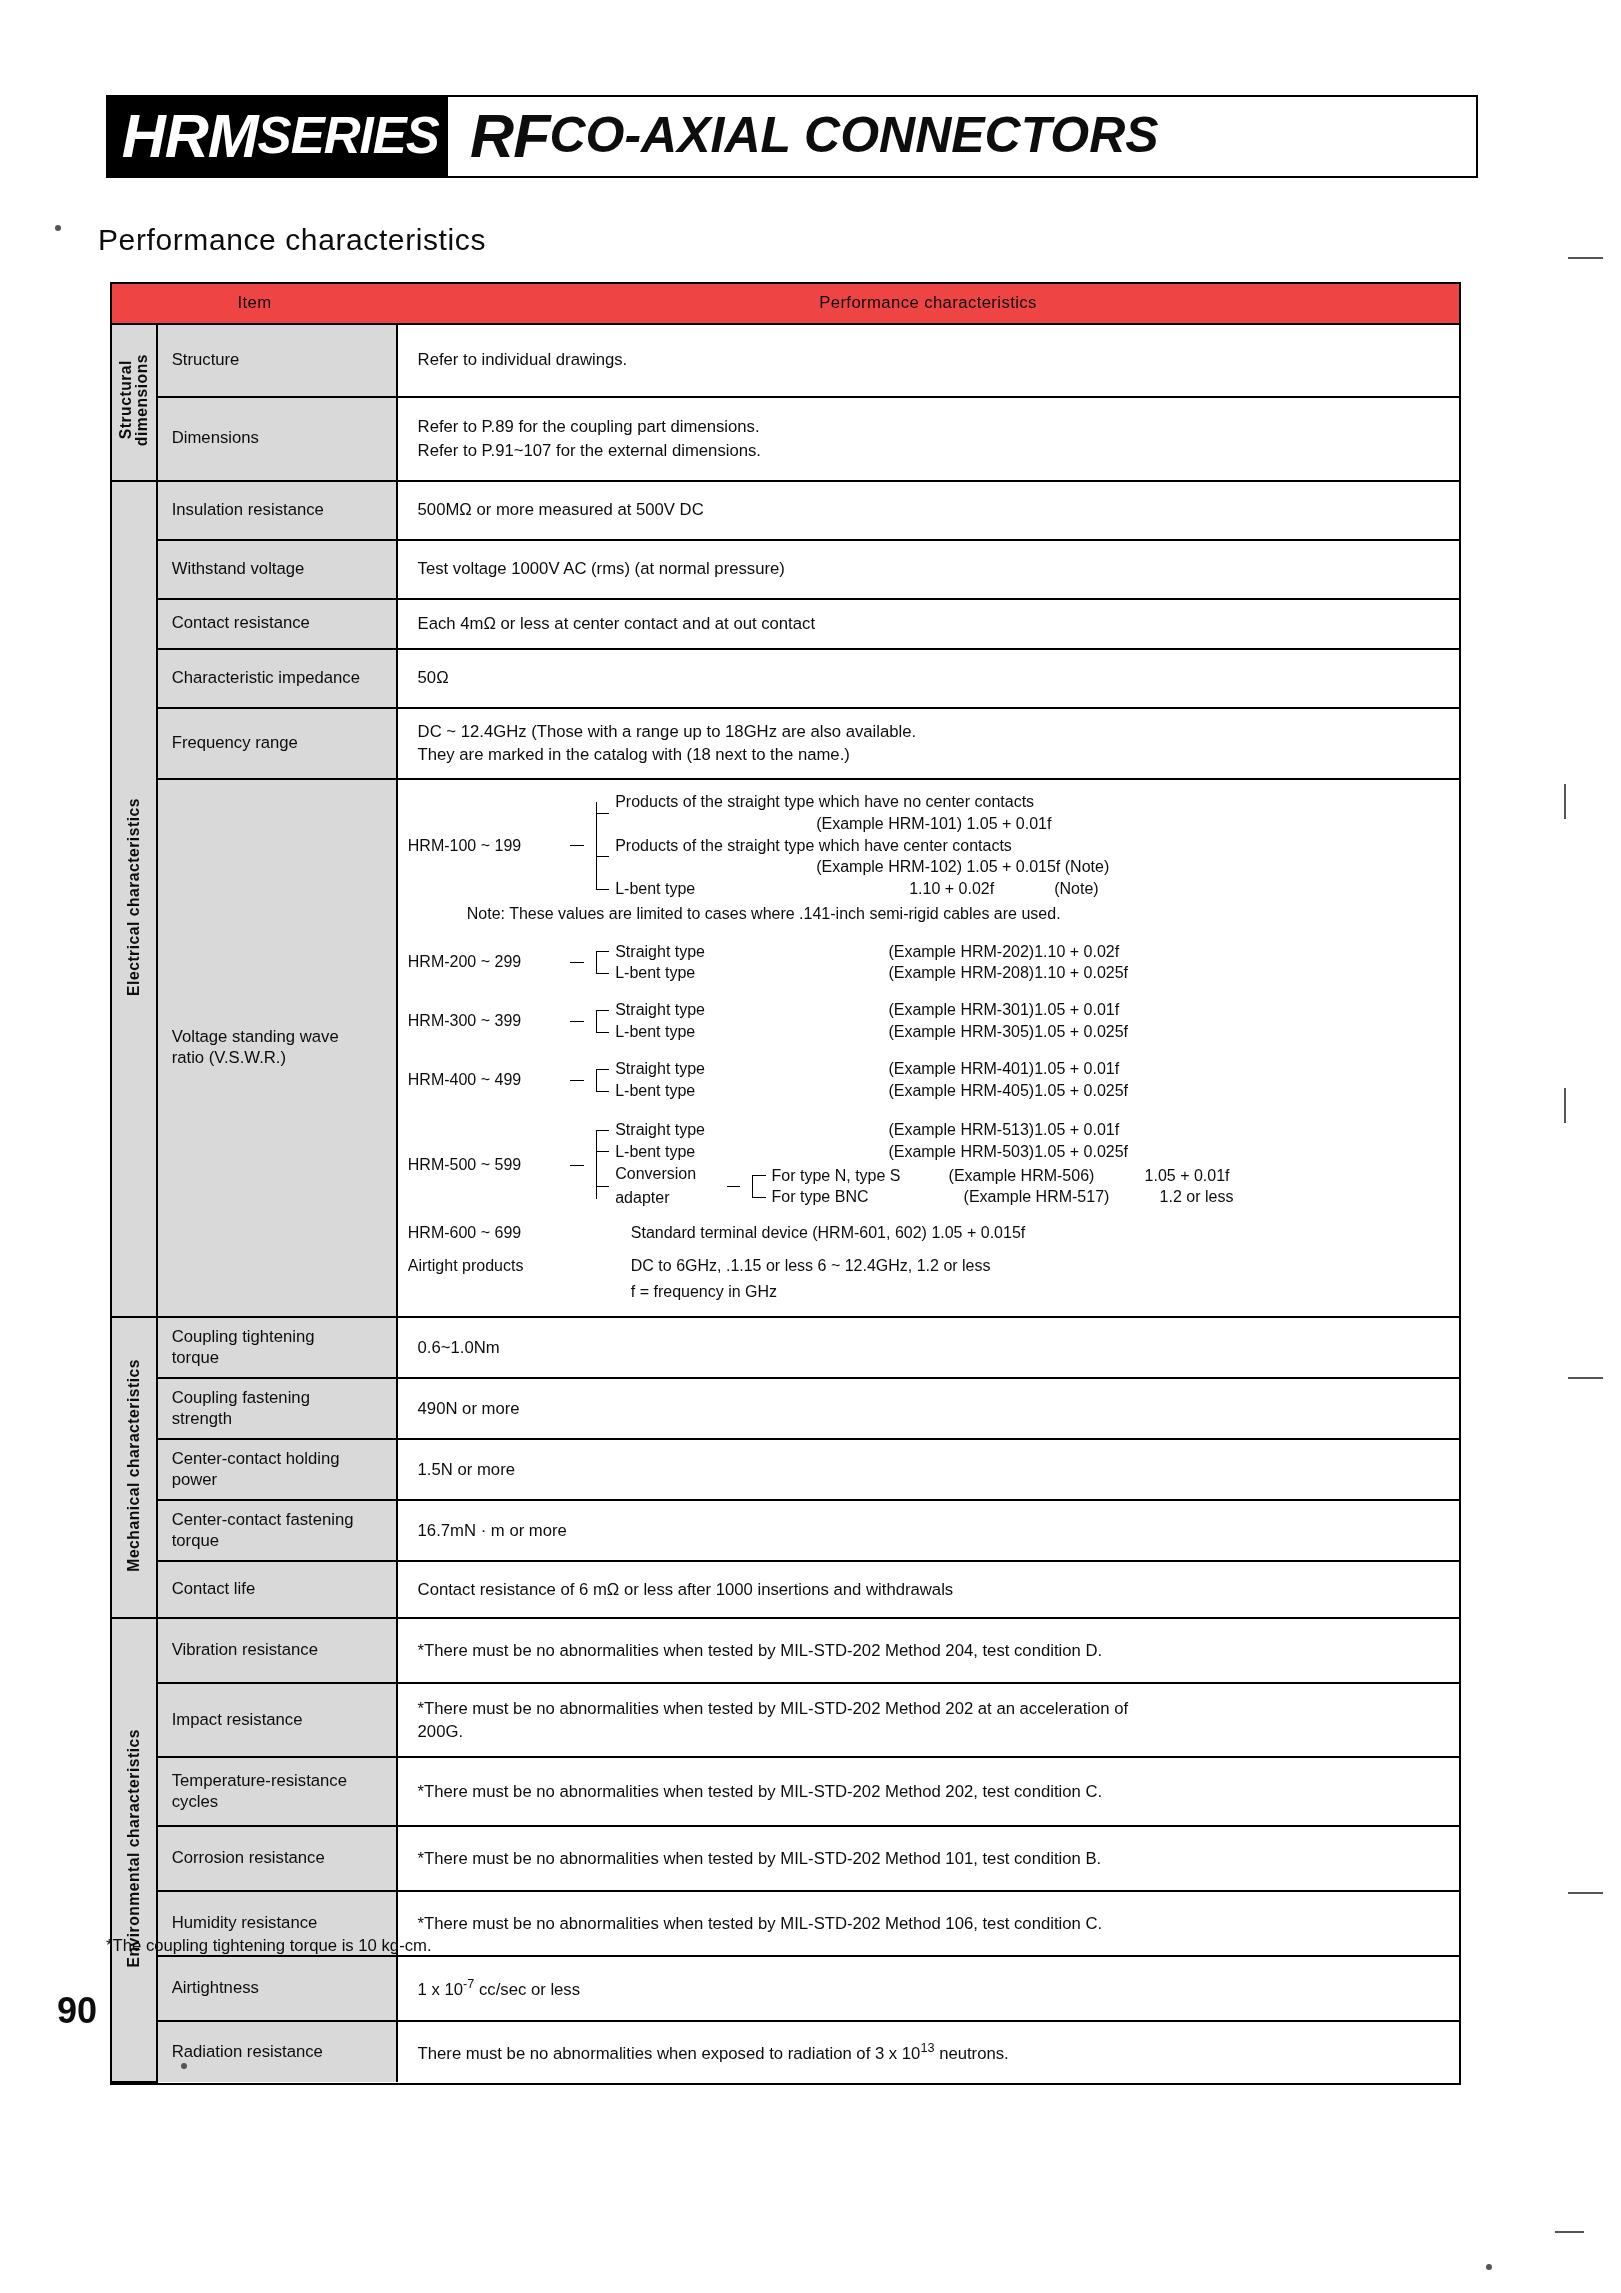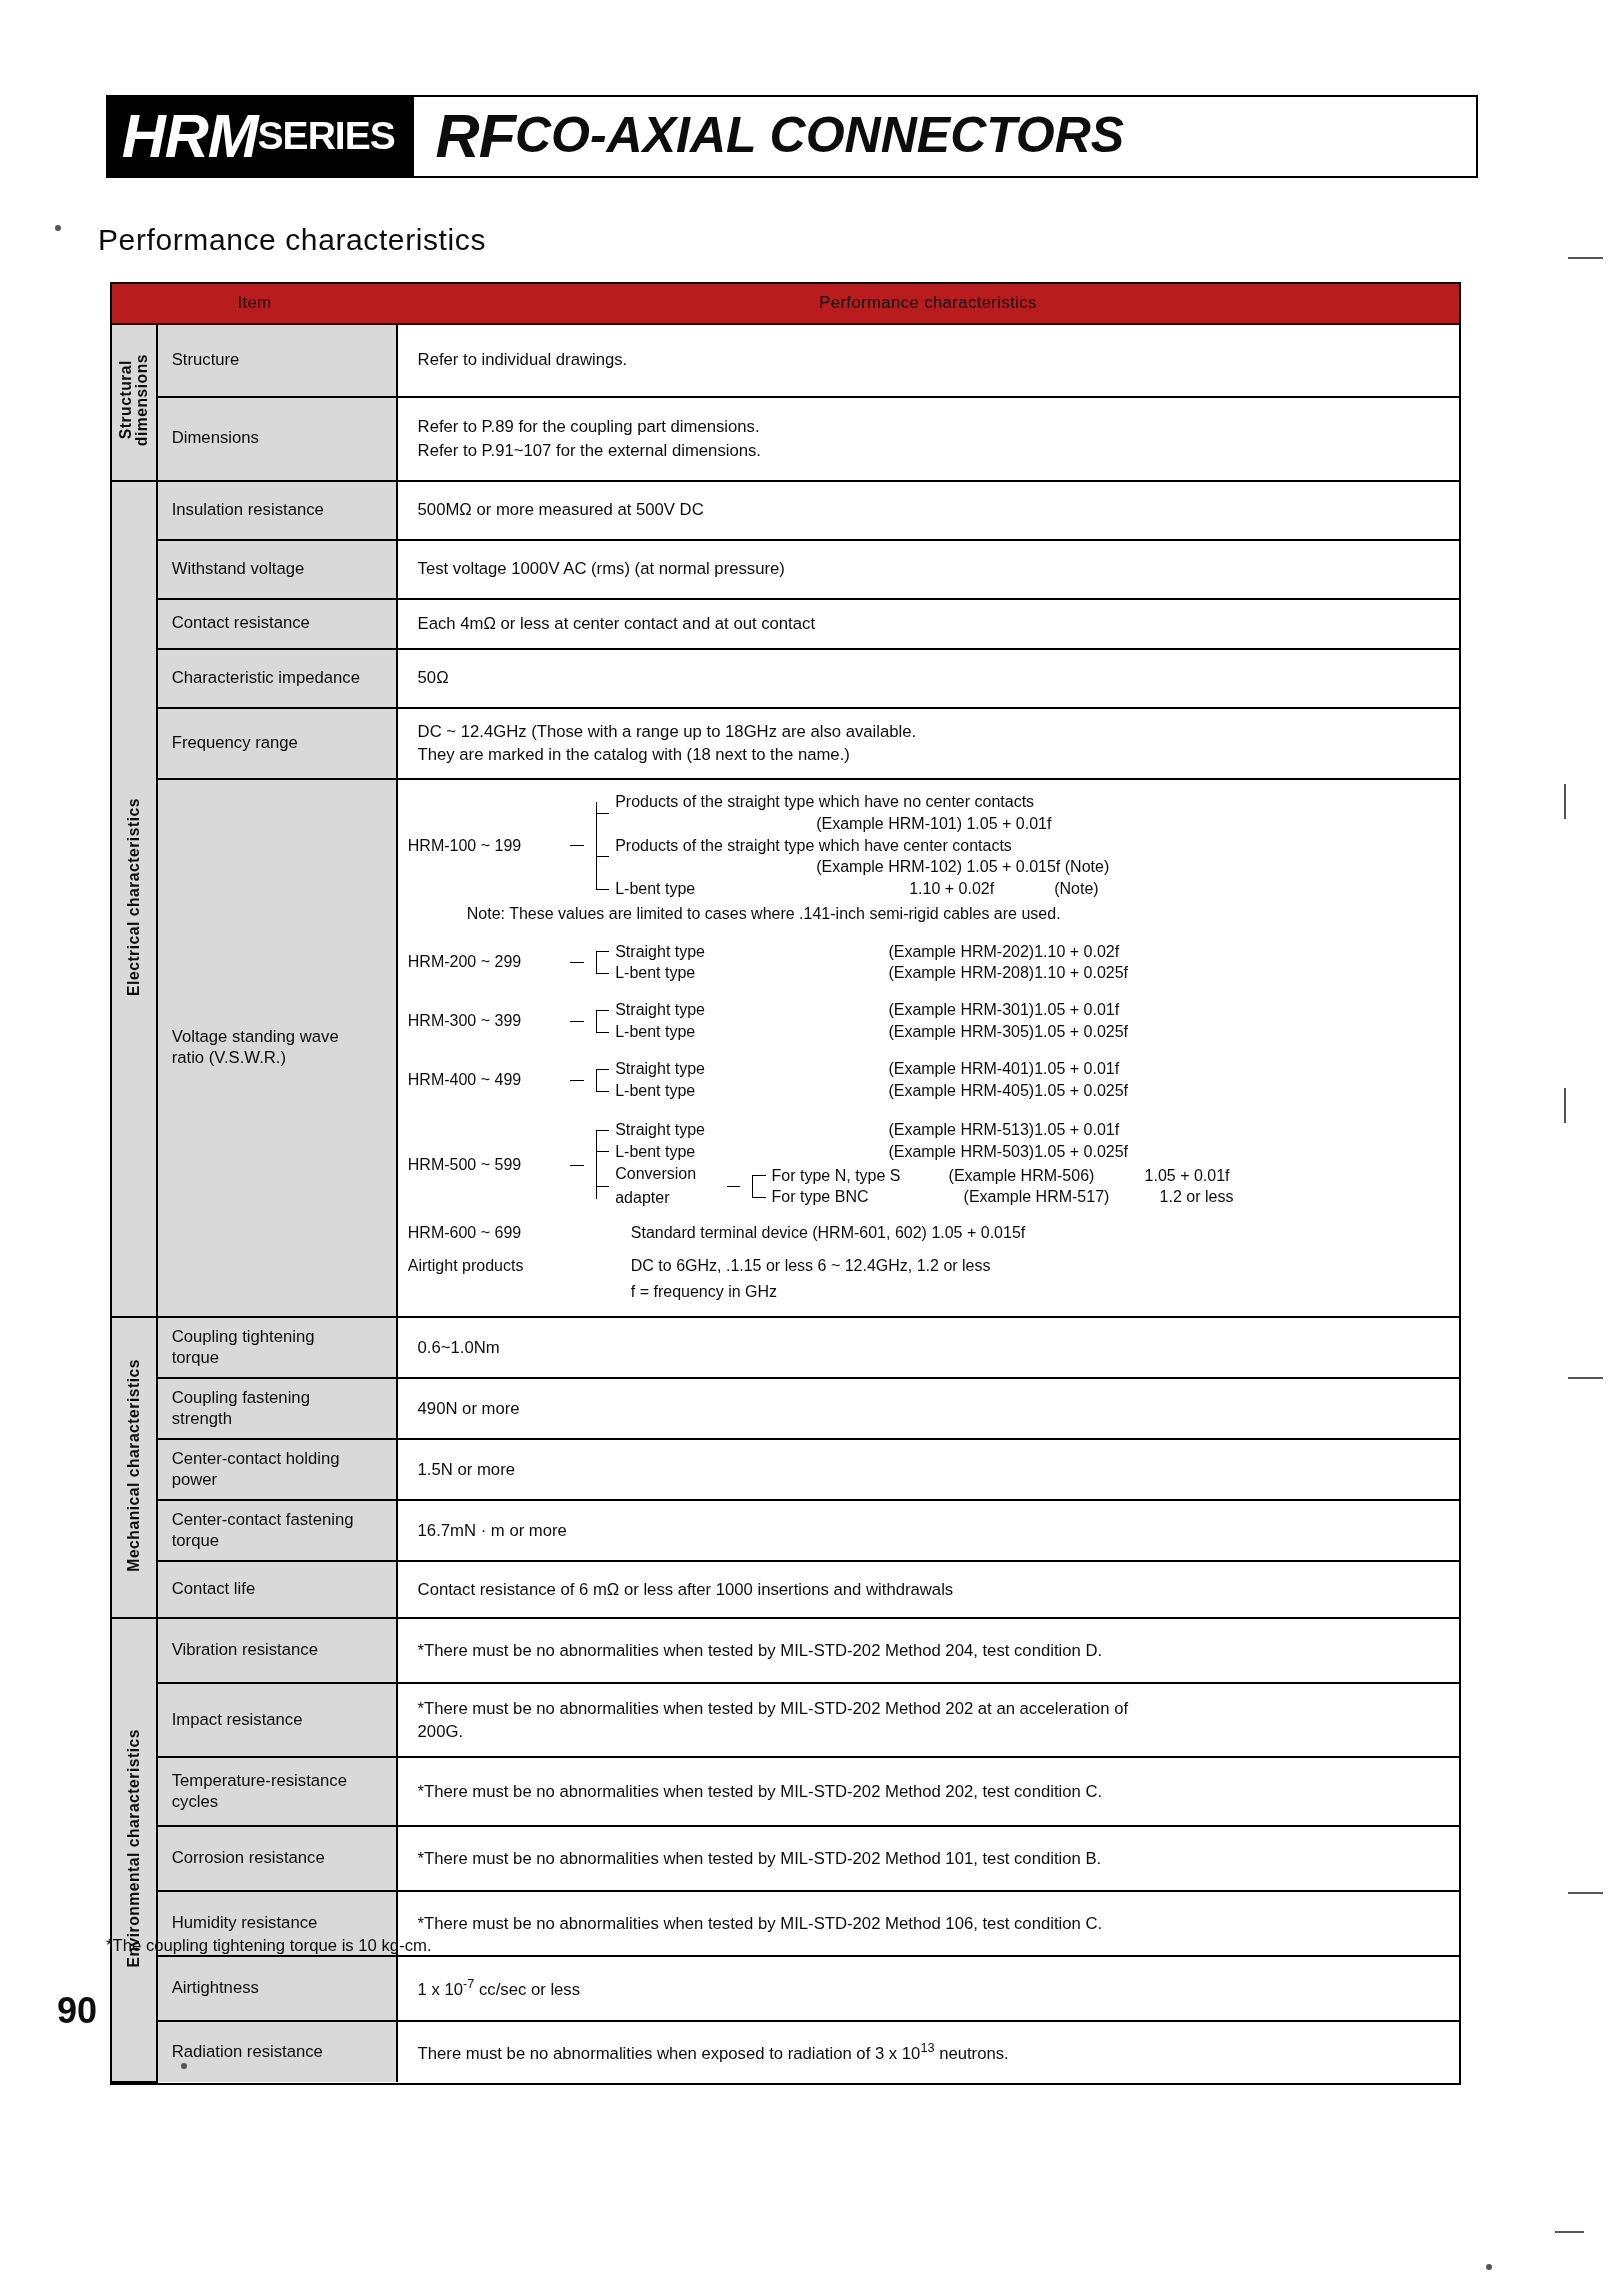--- a/index.html
+++ b/index.html
@@ -26,21 +26,21 @@
     padding:0 9.8px 0 13.7px;
     min-width:306px;
   }
   .hrm {
     font-family:"Liberation Sans", sans-serif;
     font-style:italic; font-weight:bold; font-size:61px;
     letter-spacing:-1px; line-height:1;
   }
   .series {
     font-family:"Liberation Sans", sans-serif;
-    font-weight:bold; font-size:39px;
+    font-style:italic; font-weight:bold; font-size:51px;
     letter-spacing:-1px; line-height:1; padding-bottom:2.9px;
   }
   .banner-right {
     flex:1; display:flex; align-items:center; padding-left:21.6px;
   }
   .rf {
     font-family:"Liberation Sans", sans-serif;
     font-style:italic; font-weight:bold; font-size:61px; line-height:1;
     letter-spacing:-1px;
   }
@@ -58,21 +58,21 @@
 
   
   .tbl-wrap {
     position:absolute; left:110px; top:282px; width:1351px;
     border:2.9px solid #000;
   }
   table.spec { border-collapse:collapse; width:100%; table-layout:fixed; }
   table.spec td, table.spec th { vertical-align:middle; }
 
   .hdr td {
-    background:#b91c1c; border-bottom:2.9px solid #000;
+    background:#ef4444; border-bottom:2.9px solid #000;
     text-align:center; font-size:16.7px; font-weight:normal;
     padding:8.8px 0 9.8px; letter-spacing:0.4px;
   }
 
   .grp {
     width:45px; background:#d9d9d9; border-right:2px solid #000;
     border-bottom:2px solid #000;
     text-align:center; padding:0;
   }
   .grp .rot {

